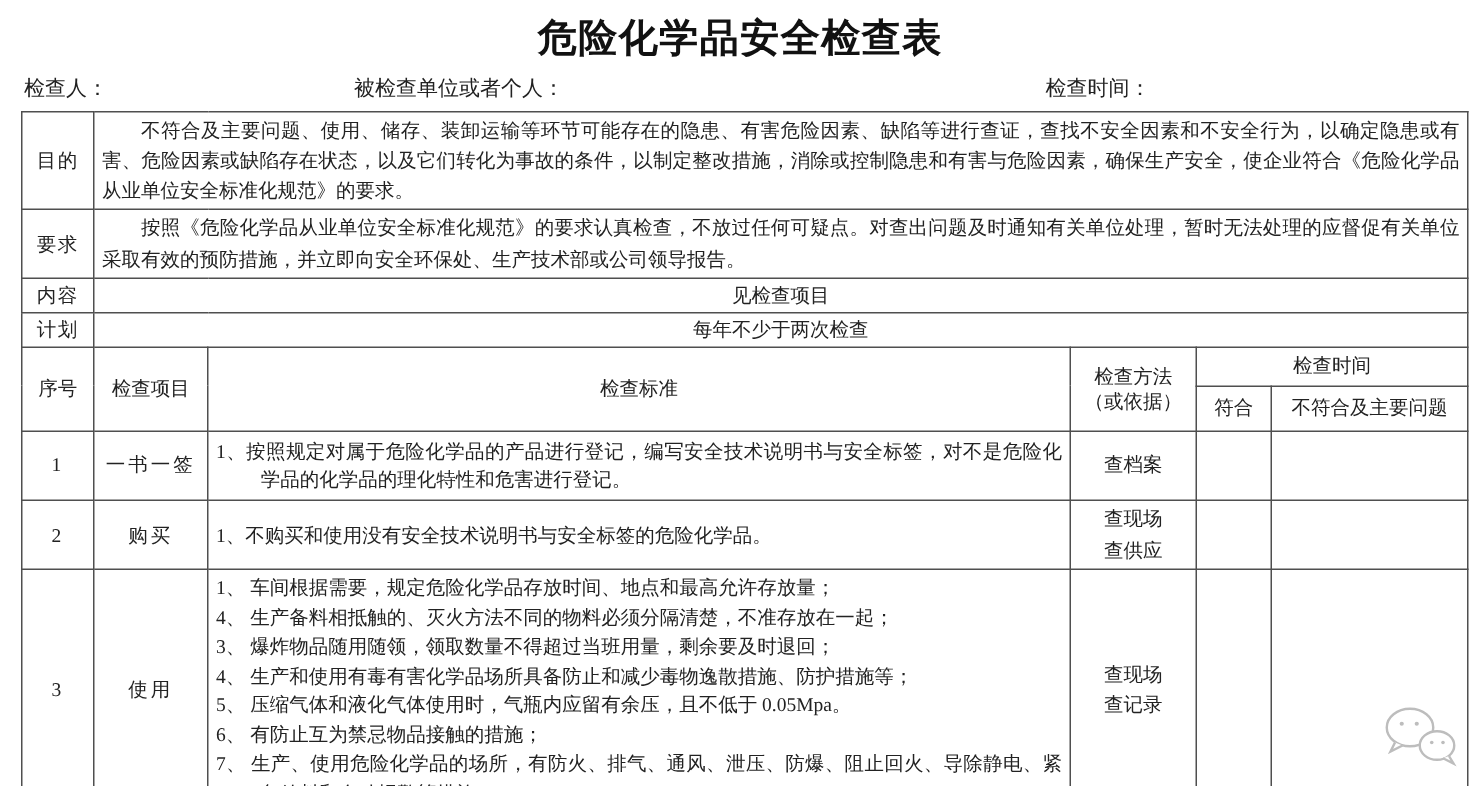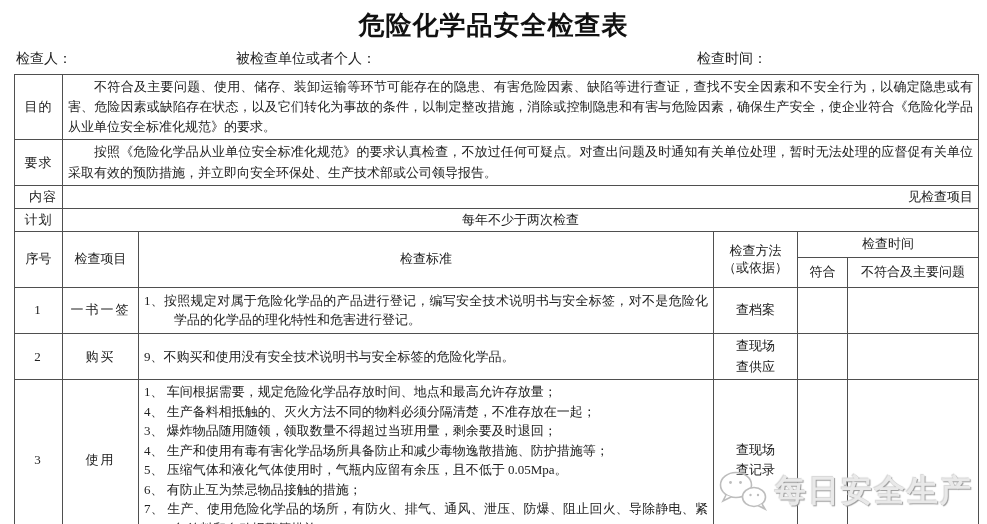--- a/index.html
+++ b/index.html
@@ -34,21 +34,21 @@
   col.c-mth  { width: 84px; }
   col.c-pass { width: 50px; }
   col.c-fail { width: 131px; }
 
   td.label-cell { text-align: center; letter-spacing: 1px; }
   td.meta-text { text-align: justify; padding: 3px 8px; line-height: 1.55; }
   td.meta-text .para { text-indent: 2em; }
   td.meta-center { text-align: center; }
   tr.r-purpose td { height: 64px; }
   tr.r-require td { height: 38px; }
-  tr.r-content td { height: 22px; text-align: right; }
+  tr.r-content td { height: 22px; }
   tr.r-plan td { height: 22px; }
   tr.r-head1 td { height: 26px; text-align: center; }
   tr.r-head2 td { height: 30px; text-align: center; }
   td.head-center { text-align: center; }
   .method-head div { line-height: 1.35; text-align: center; }
 
   tr.r-body1 td { height: 46px; }
   tr.r-body2 td { height: 36px; }
   tr.r-body3 td { height: 158px; }
   td.seq-cell, td.item-cell { text-align: center; letter-spacing: 2px; }
@@ -138,21 +138,21 @@
           <div class="line">查档案</div>
         </td>
     <td></td>
     <td></td>
   </tr>
 
   <tr class="r-body2">
     <td class="seq-cell">2</td>
     <td class="item-cell">购买</td>
     <td class="std-cell">
-          <div class="line">9、不购买和使用没有安全技术说明书与安全标签的危险化学品。</div>
+          <div class="line">1、不购买和使用没有安全技术说明书与安全标签的危险化学品。</div>
         </td>
     <td class="method-cell">
           <div class="line">查现场</div>
           <div class="line">查供应</div>
         </td>
     <td></td>
     <td></td>
   </tr>
 
   <tr class="r-body3">
@@ -183,14 +183,13 @@
       <ellipse cx="19" cy="15" rx="15.5" ry="12.5"></ellipse>
       <path d="M9 25 L6 31 L14 27" fill="#ffffff" stroke="#bdbdbd"></path>
       <ellipse cx="37" cy="27" rx="11.5" ry="9.5" fill="#ffffff"></ellipse>
       <path d="M45 34 L48 39 L41 35.5" fill="#ffffff" stroke="#bdbdbd"></path>
       <circle cx="13.5" cy="12.5" r="1.4" fill="#bdbdbd" stroke="none"></circle>
       <circle cx="23.5" cy="12.5" r="1.4" fill="#bdbdbd" stroke="none"></circle>
       <circle cx="33.5" cy="25" r="1.2" fill="#bdbdbd" stroke="none"></circle>
       <circle cx="41" cy="25" r="1.2" fill="#bdbdbd" stroke="none"></circle>
     </svg>
   </span>
-  <span class="wm-text">每日安全生产</span>
 </div>
 
 </body></html>

